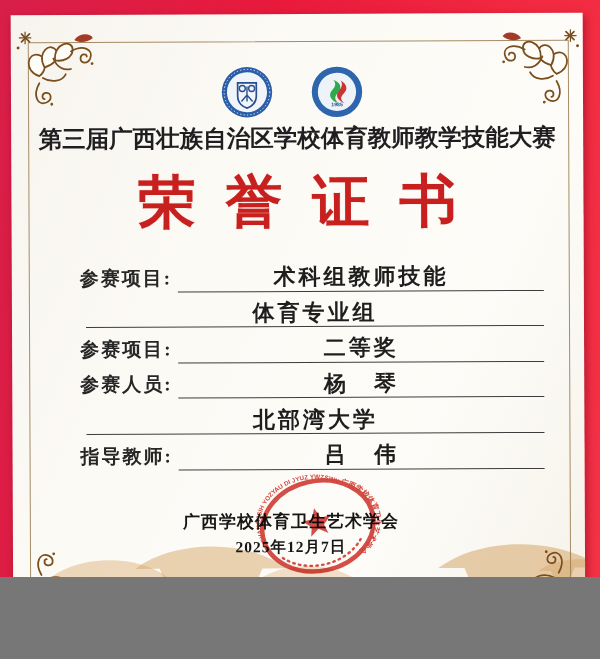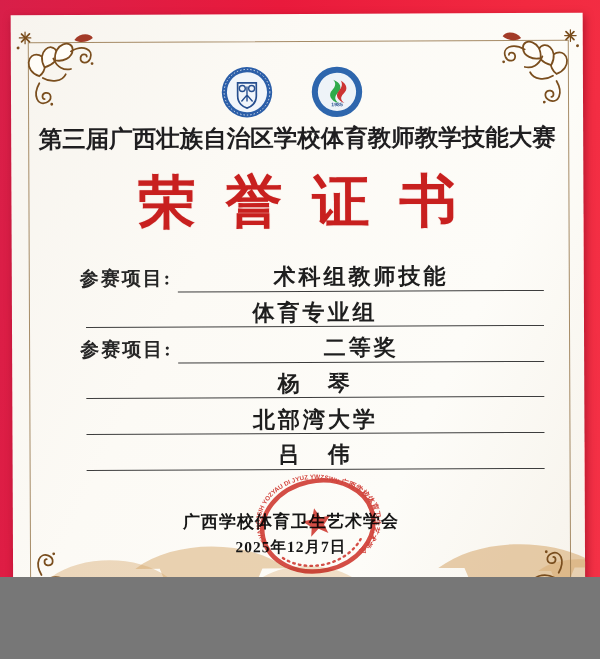--- a/index.html
+++ b/index.html
@@ -150,26 +150,28 @@
         <span class="line">术科组教师技能</span>
       </div>
       <div class="row">
         <span class="line">体育专业组</span>
       </div>
       <div class="row">
         <span class="label">参赛项目:</span>
         <span class="line">二等奖</span>
       </div>
       <div class="row">
+        <span class="label">参赛人员:</span>
         <span class="line">杨　琴</span>
       </div>
       <div class="row">
         <span class="line">北部湾大学</span>
       </div>
       <div class="row">
+        <span class="label">指导教师:</span>
         <span class="line">吕　伟</span>
       </div>
     </div>
 
     <div class="footer">
       <div class="issuer">广西学校体育卫生艺术学会</div>
       <div class="date">2025年12月7日</div>
     </div>
 
     <svg class="seal" viewBox="0 0 146 120">

